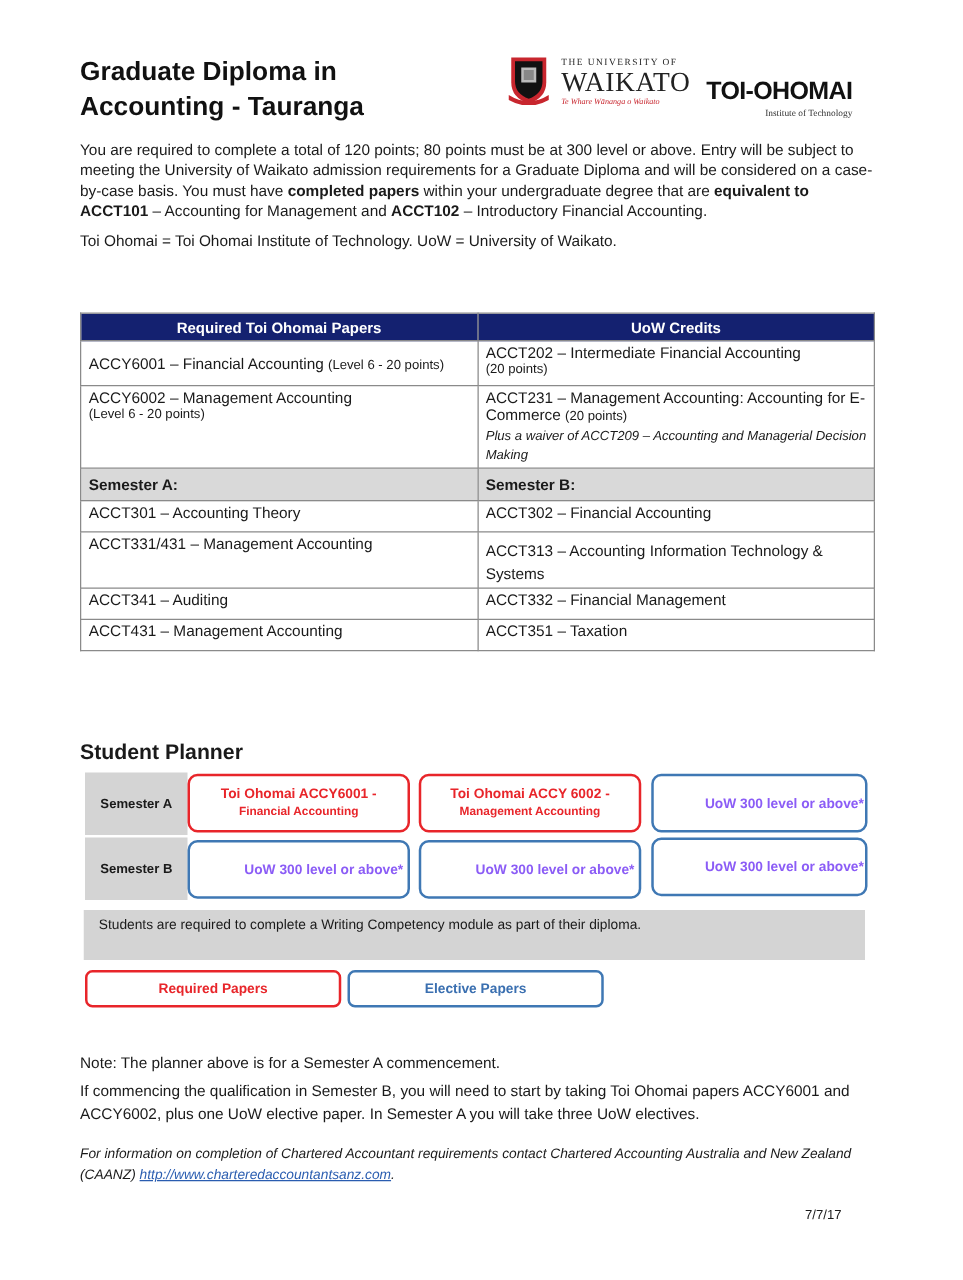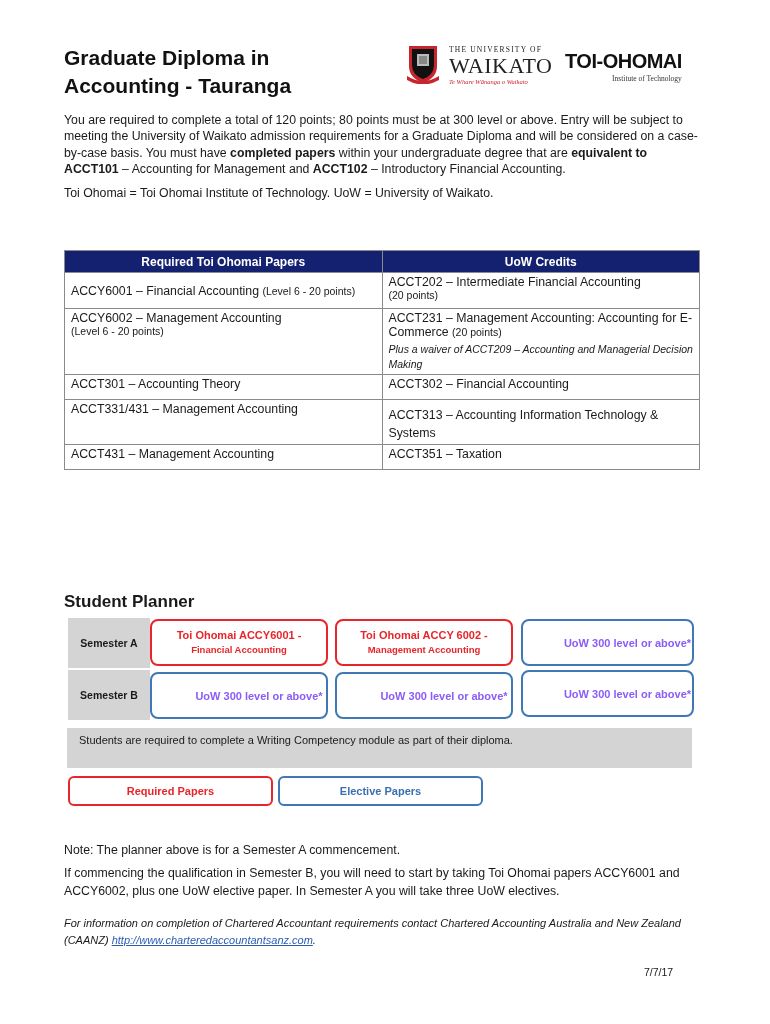--- a/index.html
+++ b/index.html
@@ -7,21 +7,21 @@
     body { font-family: "Liberation Sans", "DejaVu Sans", sans-serif; color: #1a1a1a; position: relative; overflow: hidden; }
 
     .title { position: absolute; left: 64px; top: 44px; font-size: 21px; font-weight: bold; line-height: 28px; color: #111; }
     .logos { position: absolute; left: 405px; top: 44px; width: 300px; height: 42px; }
     .waikato-crest { position: absolute; left: 0; top: 0; width: 36px; height: 40px; }
     .waikato-text { position: absolute; left: 44px; top: 1px; }
     .waikato-small { font-family: "Liberation Serif", serif; font-size: 7.5px; letter-spacing: 1.2px; color: #222; }
     .waikato-big { font-family: "Liberation Serif", serif; font-size: 22px; letter-spacing: 0.5px; color: #222; line-height: 22px; margin-top: 1px; }
     .waikato-motto { font-family: "Liberation Serif", serif; font-style: italic; font-size: 6.5px; color: #c8262e; margin-top: 1px; }
     .toi-logo { position: absolute; left: 160px; top: 6px; }
-    .toi-big { font-size: 20px; font-weight: bold; letter-spacing: -0.5px; color: #111; line-height: 22px; }
+    .toi-big { font-size: 20px; font-weight: bold; letter-spacing: -0.5px; color: #111; line-height: 22px; margin-top: 12px; }
     .toi-small { font-family: "Liberation Serif", serif; font-size: 7.5px; color: #333; text-align: right; margin-top: 2px; }
 
     .intro { position: absolute; left: 64px; top: 112px; width: 640px; font-size: 12.3px; line-height: 16.3px; }
     .intro p { margin-bottom: 8px; }
     .intro b { font-weight: bold; }
 
     table.req { position: absolute; left: 64px; top: 250px; width: 636px; border-collapse: collapse; font-size: 12.3px; }
     table.req td, table.req th { border: 1px solid #8a8a8a; padding: 2px 6px; vertical-align: top; text-align: left; }
     .hdr { background: #142170; color: #fff; font-weight: bold; text-align: center !important; font-size: 12px; height: 22px; vertical-align: middle !important; }
     .sub-hdr { background: #d9d9d9; font-weight: bold; height: 26px; vertical-align: middle !important; }
@@ -96,27 +96,35 @@
   <tr>
     <td>
           <div>ACCY6002 – Management Accounting</div>
           <div class="small">(Level 6 - 20 points)</div>
         </td>
     <td>
           <div><span>ACCT231 – Management Accounting: Accounting for E-Commerce </span><span class="small">(20 points)</span></div>
           <div class="waiver">Plus a waiver of ACCT209 – Accounting and Managerial Decision Making</div>
         </td>
   </tr>
+  <tr>
+    <td class="sub-hdr">Semester A:</td>
+    <td class="sub-hdr">Semester B:</td>
+  </tr>
   <tr class="row-std">
     <td>ACCT301 – Accounting Theory</td>
     <td>ACCT302 – Financial Accounting</td>
   </tr>
   <tr>
     <td style="height:44px">ACCT331/431 – Management Accounting</td>
     <td style="padding-top:6px;line-height:18px">ACCT313 – Accounting Information Technology &amp; Systems</td>
+  </tr>
+  <tr class="row-std">
+    <td>ACCT341 – Auditing</td>
+    <td>ACCT332 – Financial Management</td>
   </tr>
   <tr class="row-std">
     <td>ACCT431 – Management Accounting</td>
     <td>ACCT351 – Taxation</td>
   </tr>
 </tbody>
   </table>
 
 <div class="planner-title">Student Planner</div>
 

